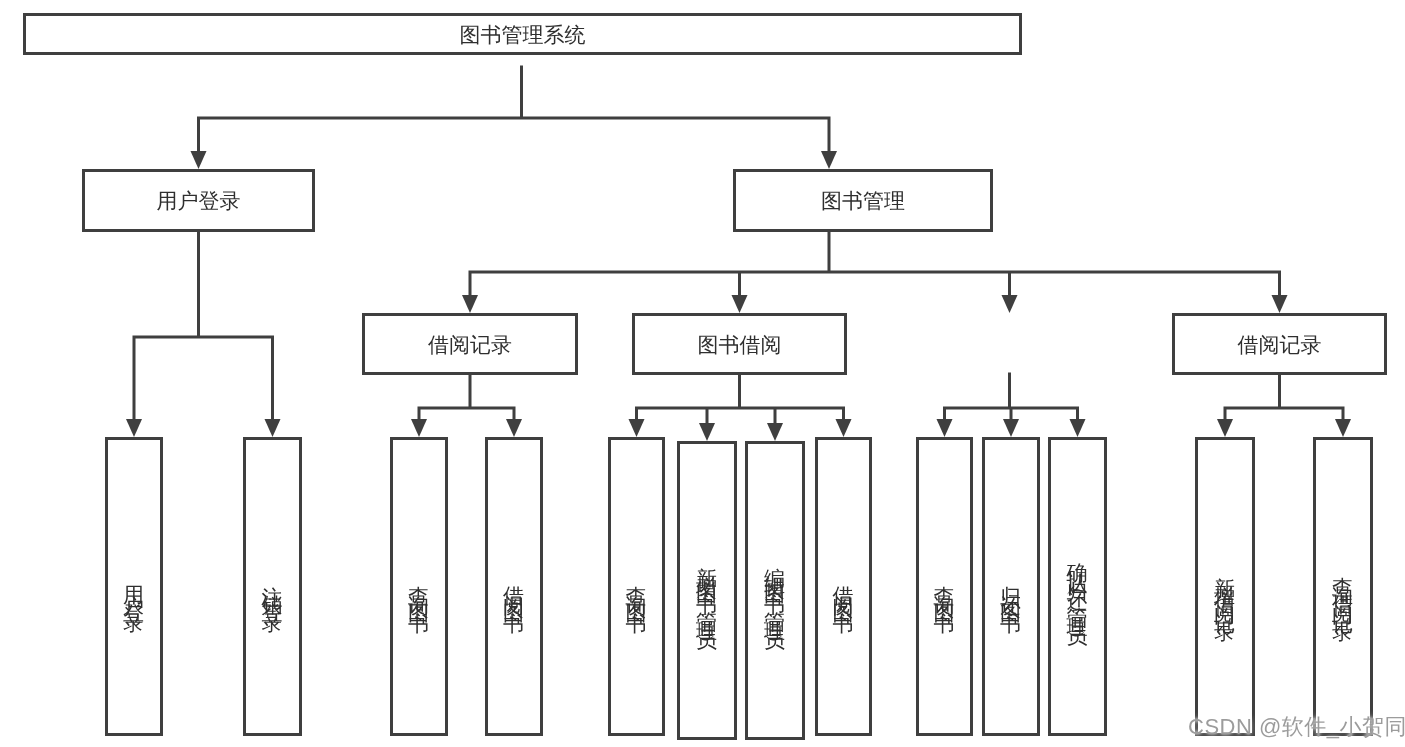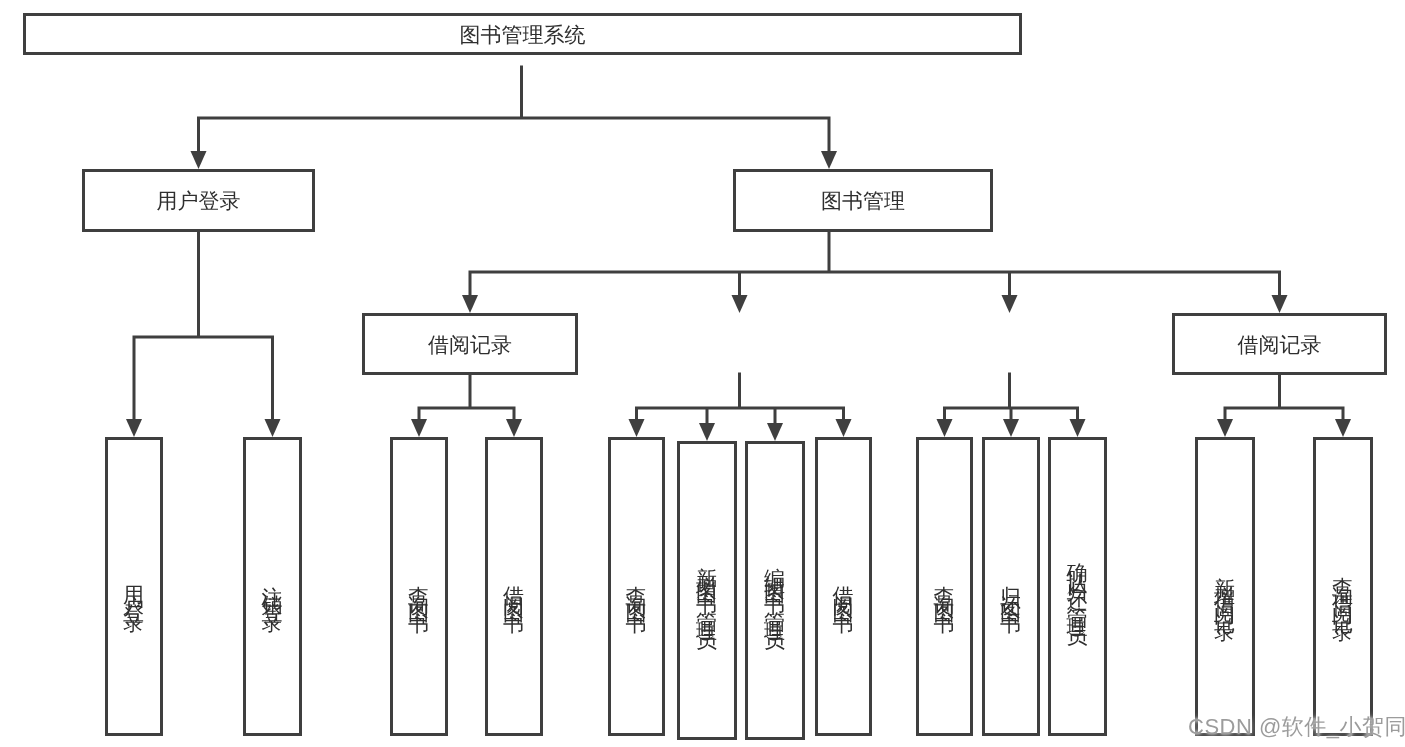--- a/index.html
+++ b/index.html
@@ -125,20 +125,23 @@
   <div class="node nh" style="left:82px;top:169px;width:233px;height:63px">
     <span class="lbl">用户登录</span>
   </div>
   <div class="node nh" style="left:733px;top:169px;width:260px;height:63px">
     <span class="lbl">图书管理</span>
   </div>
 
   <div class="node nh" style="left:362px;top:313px;width:216px;height:62px">
     <span class="lbl">借阅记录</span>
   </div>
+  <div class="node nh" style="left:632px;top:313px;width:215px;height:62px">
+    <span class="lbl">图书借阅</span>
+  </div>
   <div class="node nh" style="left:1172px;top:313px;width:215px;height:62px">
     <span class="lbl">借阅记录</span>
   </div>
 
   <div class="node nv" style="left:105px;top:437px;width:58px;height:299px">
     <span class="lbl">用户登录</span>
   </div>
   <div class="node nv" style="left:243px;top:437px;width:59px;height:299px">
     <span class="lbl">注销登录</span>
   </div>

